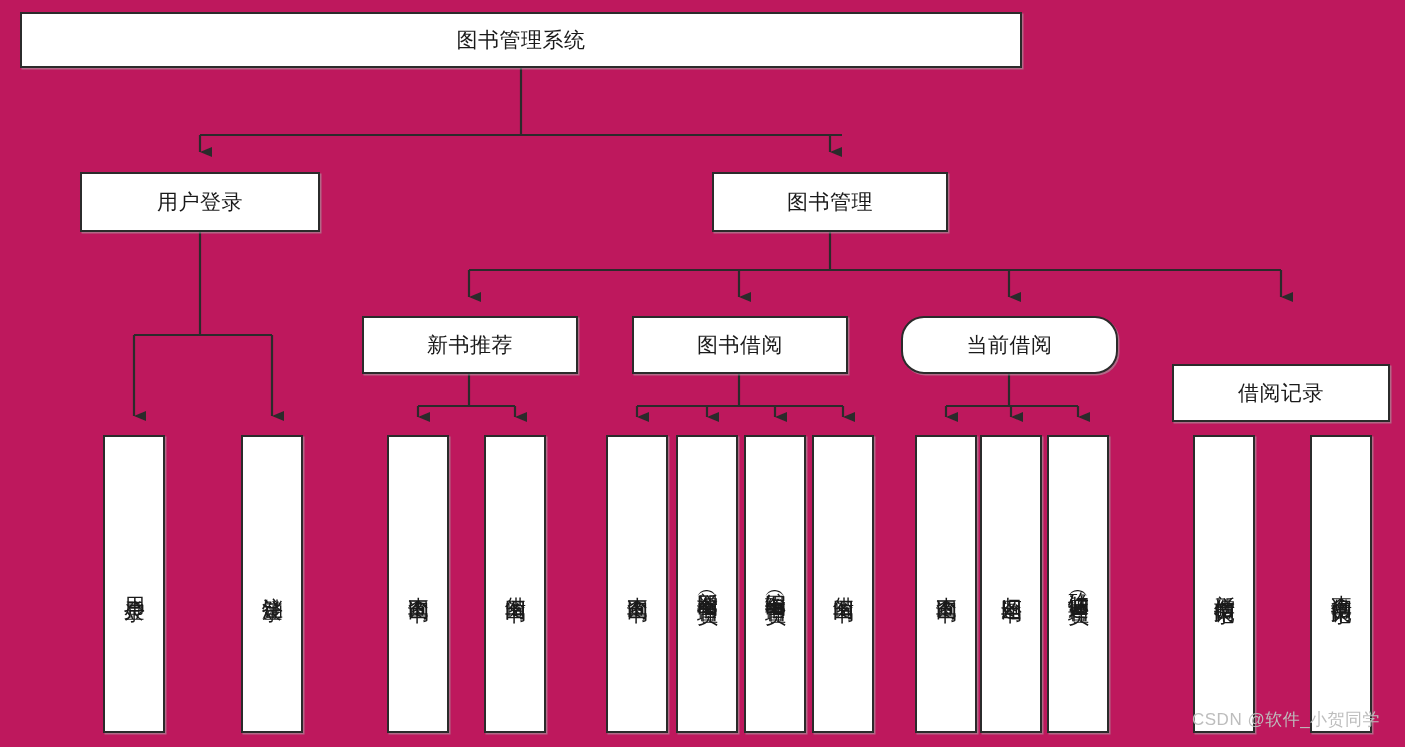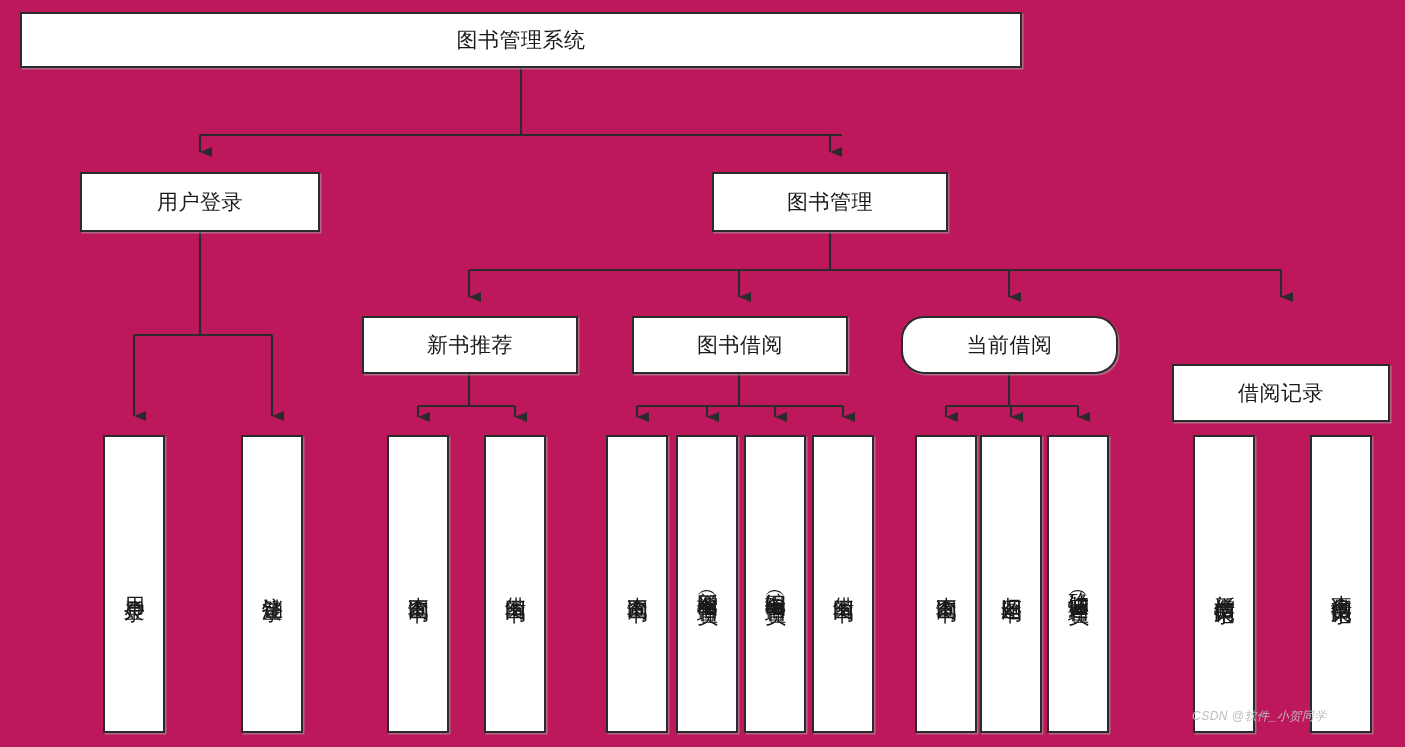--- a/index.html
+++ b/index.html
@@ -52,27 +52,26 @@
     text-orientation: upright;
     letter-spacing: 2px;
     white-space: nowrap;
     font-family: "Liberation Sans", sans-serif;
   }
   .leaf-box .node-label-v {
     max-height: 100%;
   }
   .watermark {
     position: absolute;
-    font-size: 12px;
+    font-size: 17px;
     color: #bdbdbd;
     letter-spacing: 0.5px;
     white-space: nowrap;
     font-family: "Liberation Sans", sans-serif;
     pointer-events: none;
-    font-style: italic;
   }
 </style>
 </head>
 <body>
 
 <div id="diagram-root">
 
   <svg id="diagram-svg" viewBox="0 0 1405 747" xmlns="http://www.w3.org/2000/svg">
     <defs>
       <marker id="arrow-down" viewBox="0 0 12 14" refX="6" refY="13" markerWidth="12" markerHeight="14" orient="auto-start-reverse" markerUnits="userSpaceOnUse">

